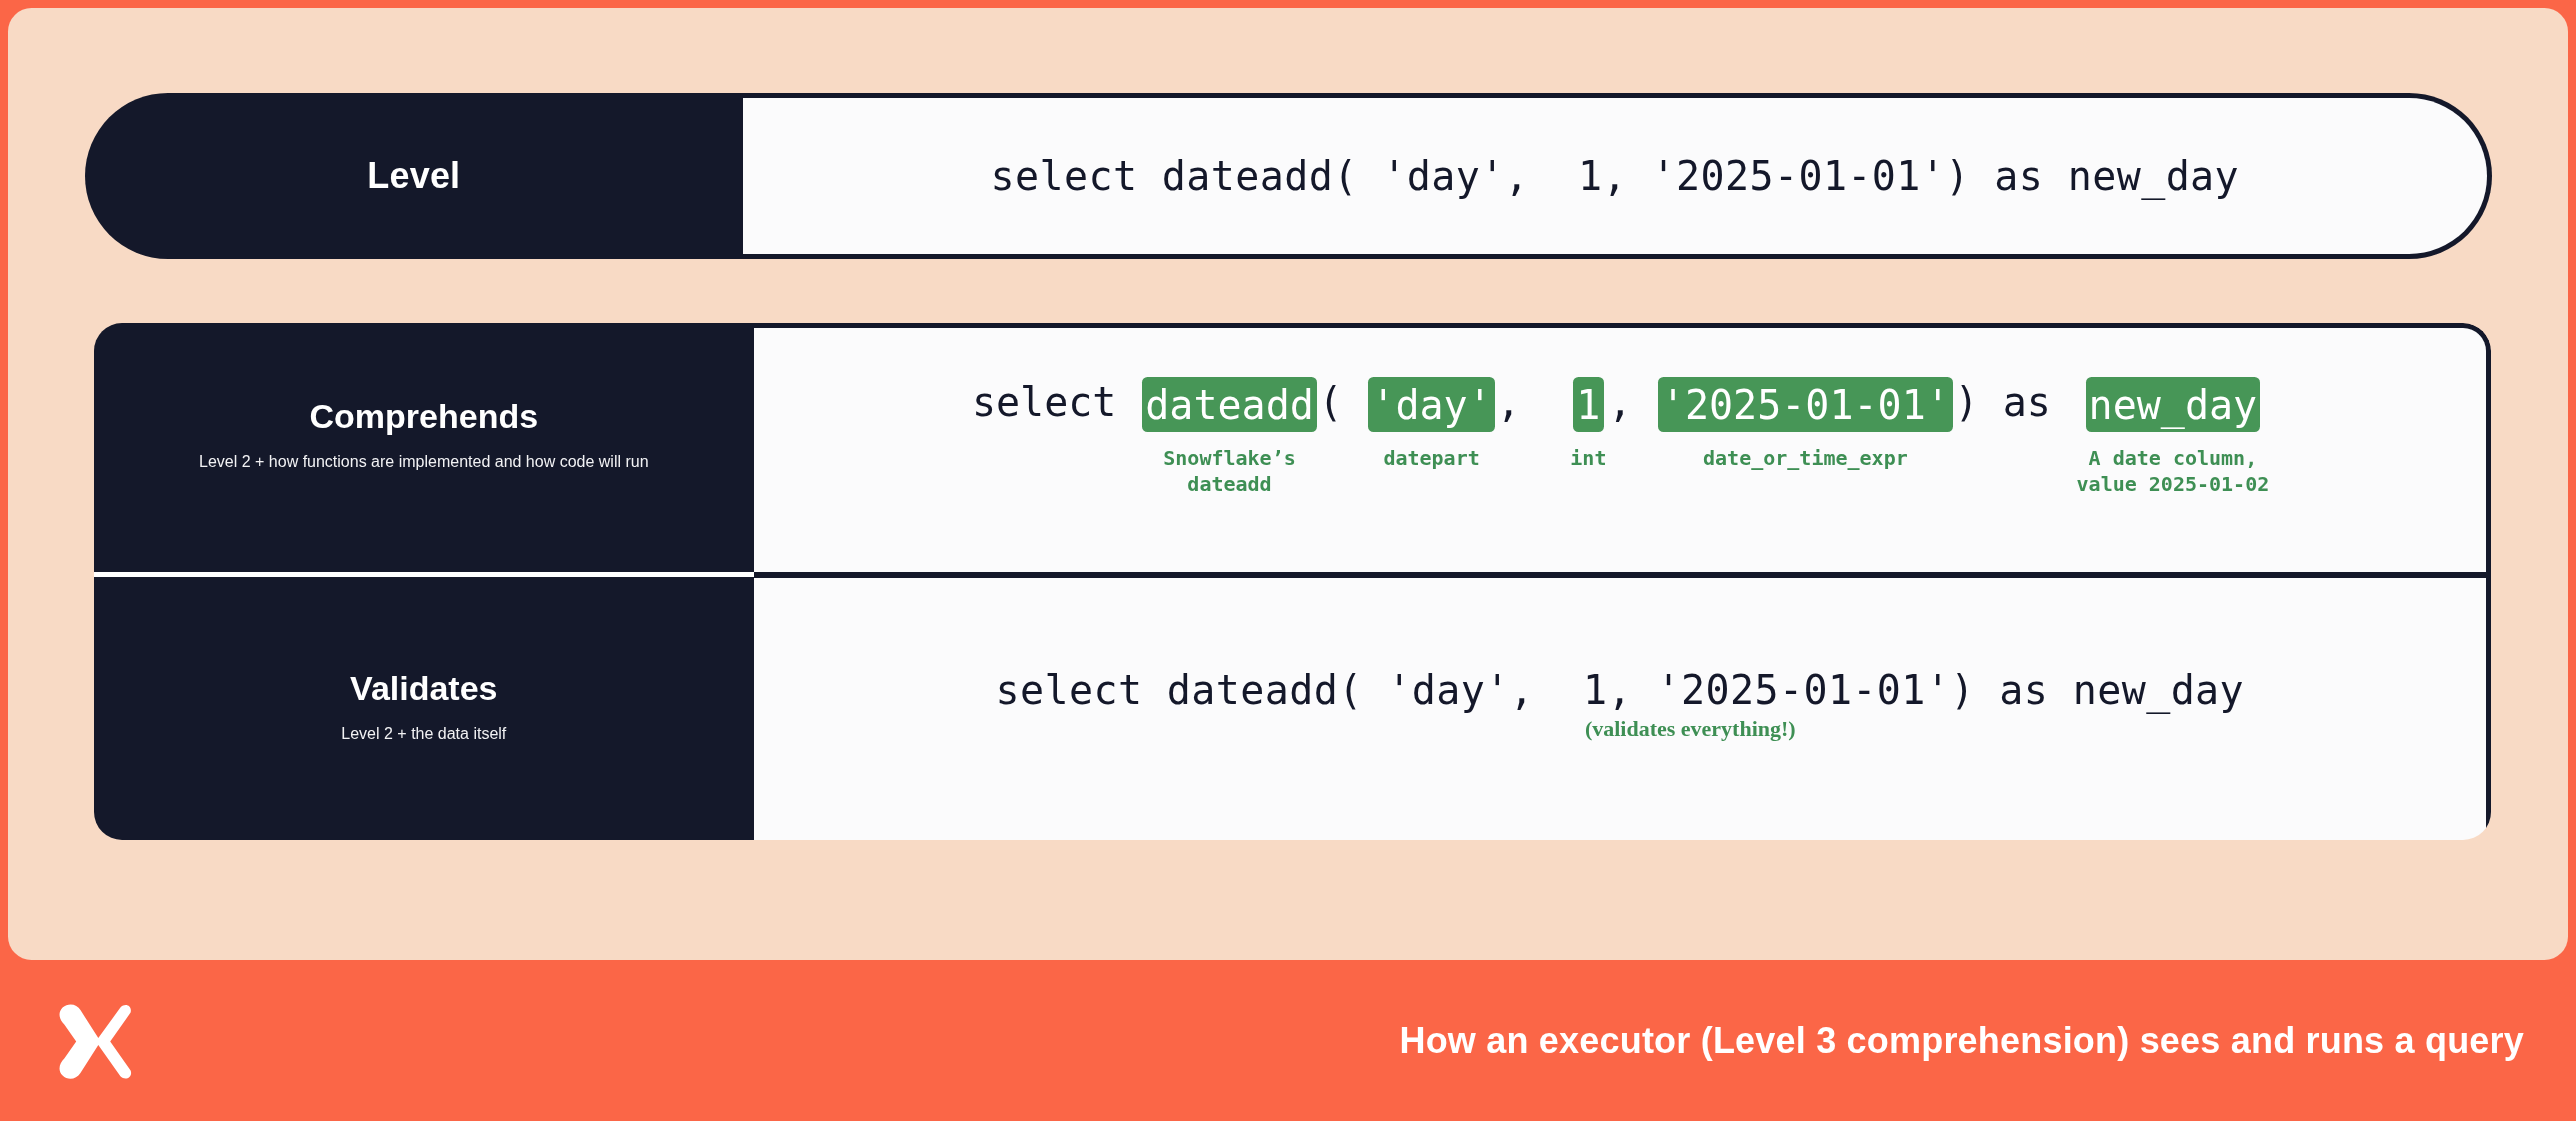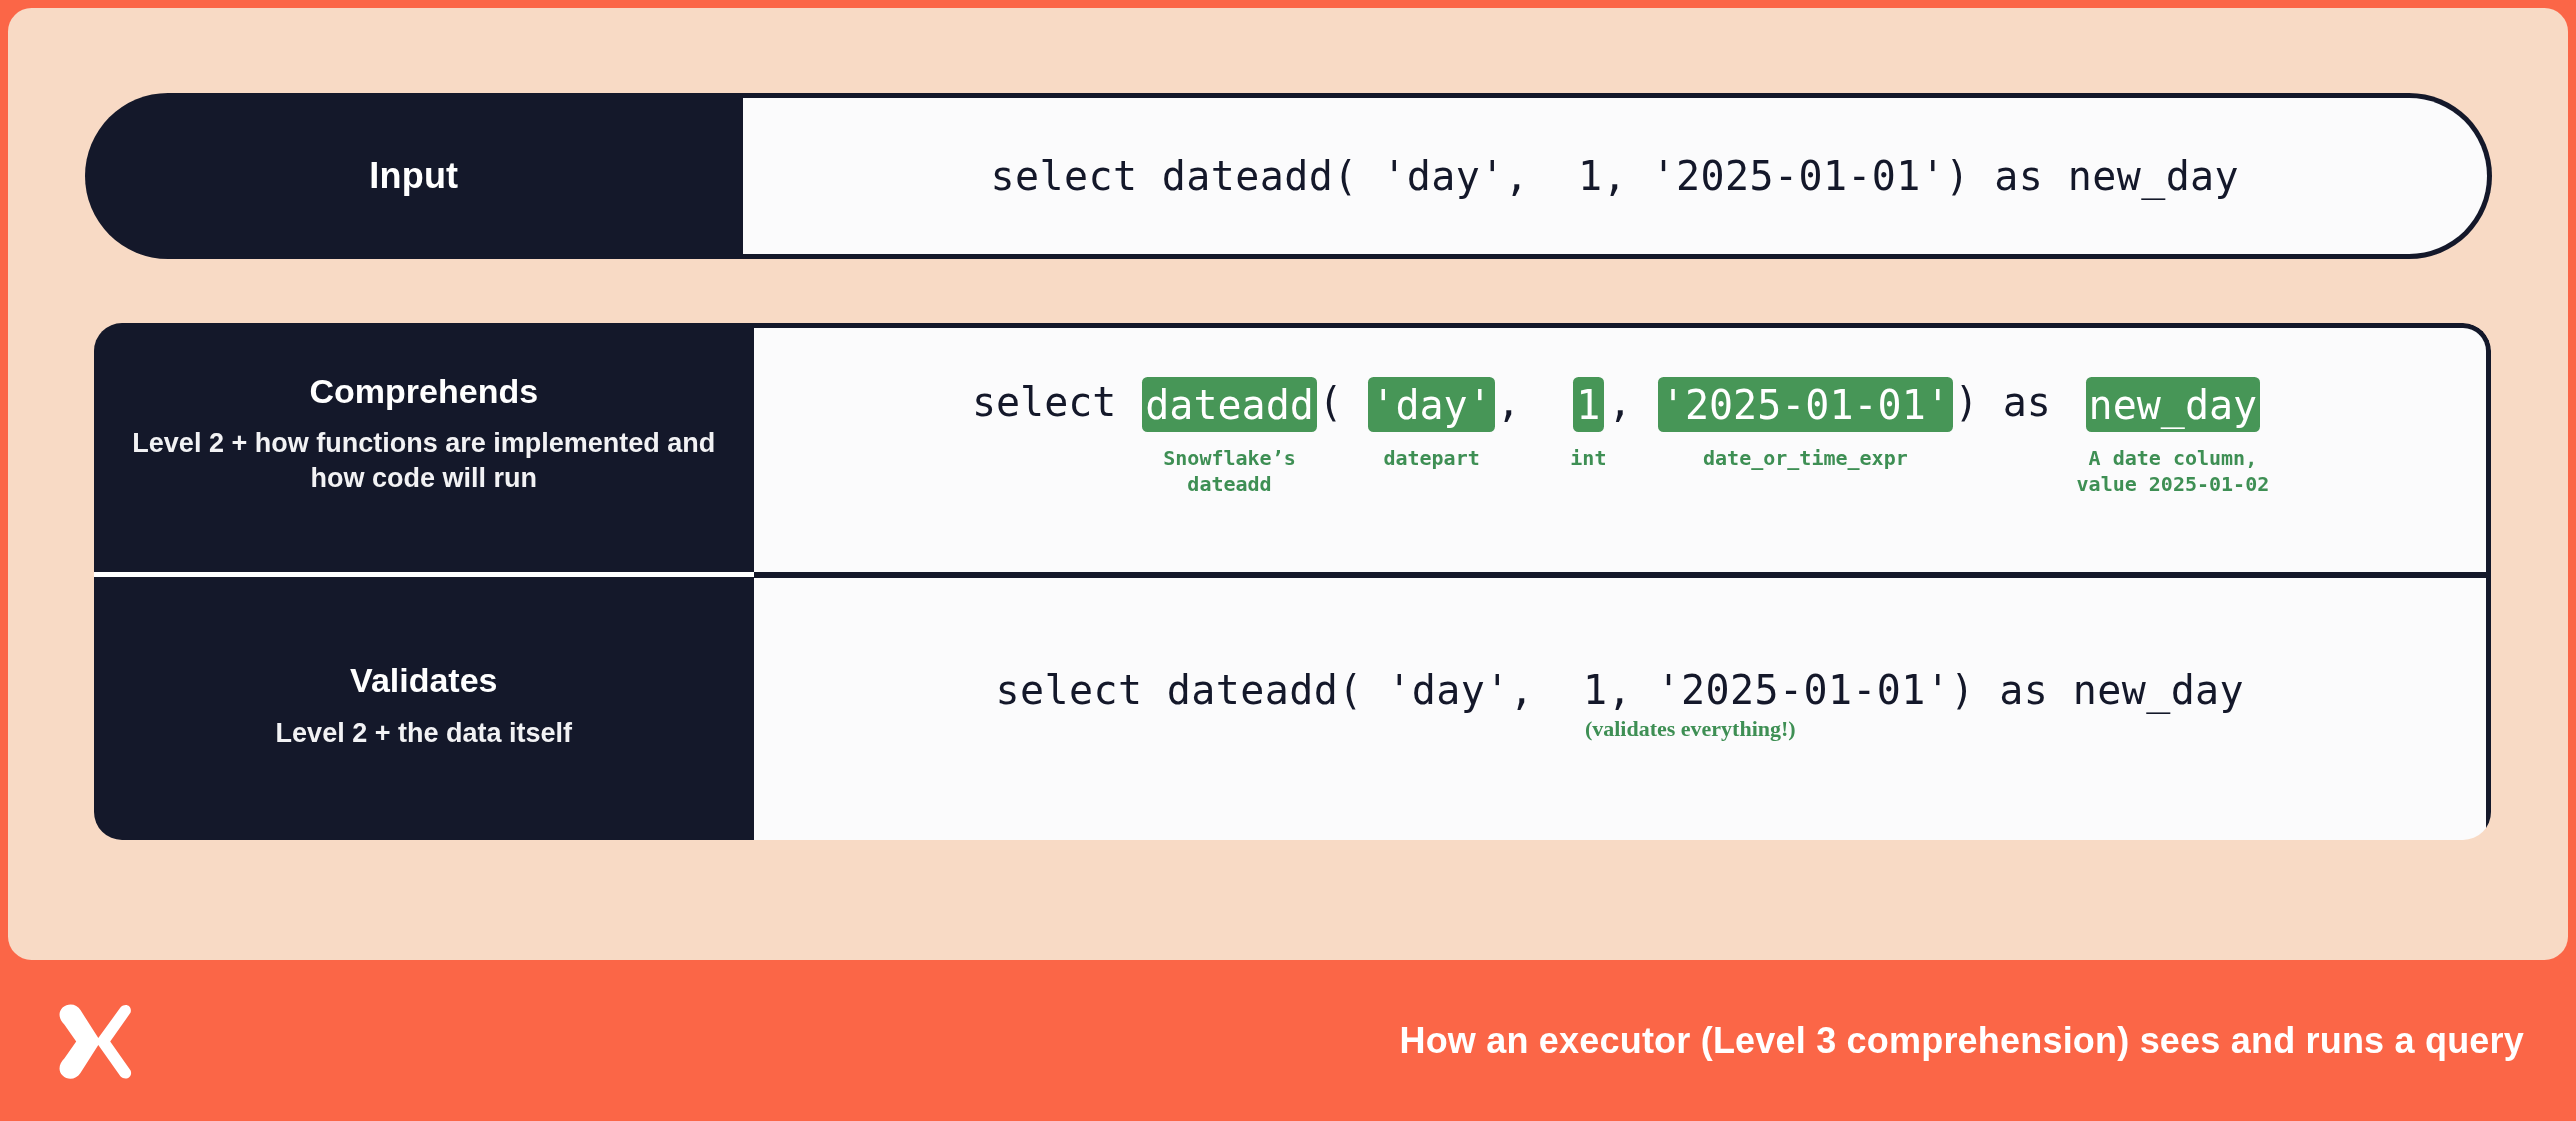--- a/index.html
+++ b/index.html
@@ -106,22 +106,22 @@
     box-sizing: border-box;
     text-align: center;
   }
   .row-left .row-title {
     font-size: 34px;
     font-weight: 700;
     line-height: 1.1;
     margin-bottom: 15.7px;
   }
   .row-left .row-sub {
-    font-size: 27px;
-    font-weight: 700;
+    font-size: 16px;
+    font-weight: 400;
     line-height: 1.32;
     color: #F2F2F4;
     max-width: 627px;
   }
   .divider-left {
     position: absolute;
     left: 0;
     top: 249px;
     width: 660px;
     height: 5.5px;
@@ -233,21 +233,21 @@
 </style>
 </head>
 <body>
 
 <div class="screen">
 
   <div class="peach-card">
 
     <div class="input-row">
       <div class="input-label-pill">
-        <span>Input</span>
+        <span>Level</span>
       </div>
       <div class="input-code-pill">
         <span class="code-plain">select dateadd( 'day',  1, '2025-01-01') as new_day</span>
       </div>
     </div>
 
     <div class="detail-card">
 
       <div class="divider-left"></div>
       <div class="divider-right"></div>

